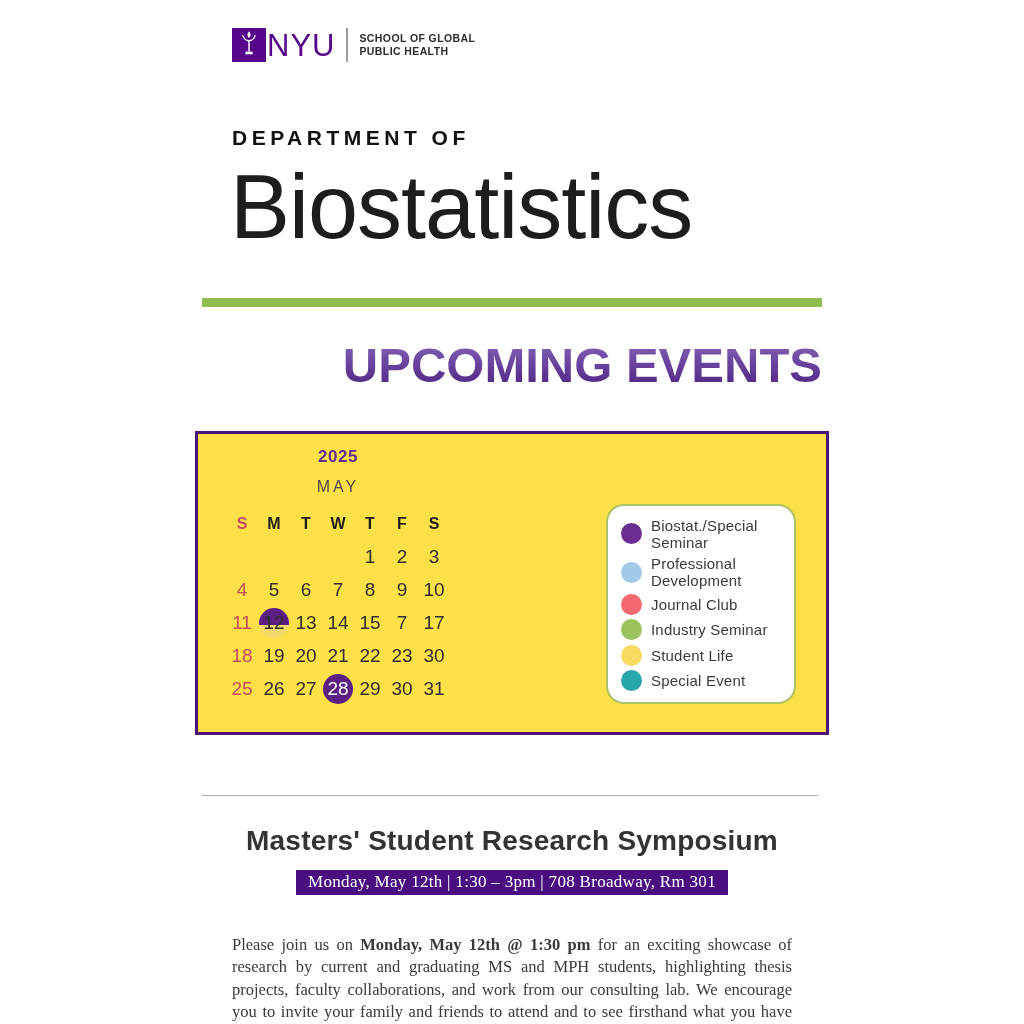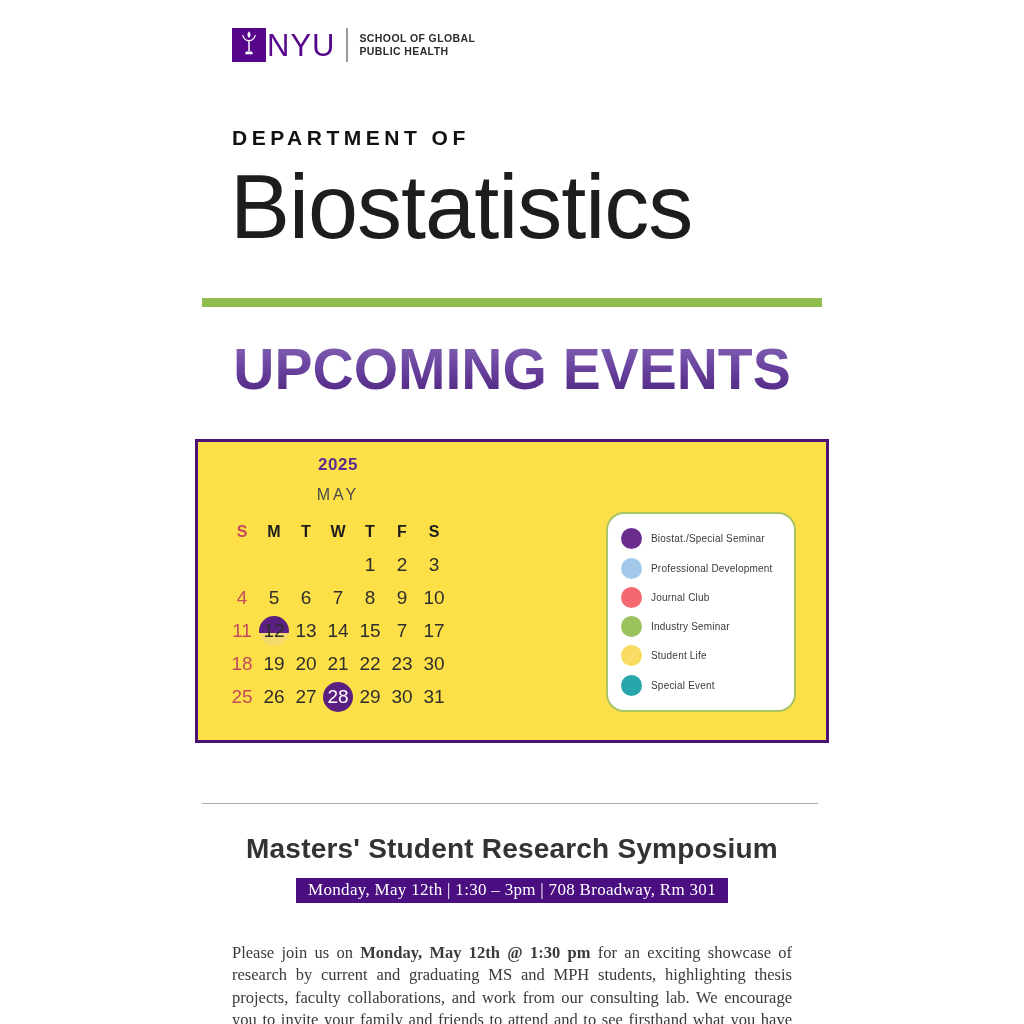--- a/index.html
+++ b/index.html
@@ -12,21 +12,21 @@
   .logo-row { display:flex; align-items:center; padding:28px 0 0 30px; }
   .logo-box { width:34px; height:34px; background:#57068C; display:flex; align-items:center; justify-content:center; flex:0 0 auto; }
   .nyu-word { font-size:31px; font-weight:normal; color:#57068C; letter-spacing:1px; margin-left:1px; line-height:1; }
   .logo-divider { width:2px; height:34px; background:#9a9a9a; margin:0 11px; }
   .school-text { font-size:10.5px; font-weight:bold; color:#2b2b2b; letter-spacing:.4px; line-height:1.25; }
 
   
   .dept-of { margin:64px 0 0 30px; font-size:21px; font-weight:bold; letter-spacing:4.5px; color:#111; }
   .dept-name { margin:12px 0 0 28px; font-size:90px; font-weight:300; color:#1d1d1d; letter-spacing:-1px; line-height:1; }
   .green-bar { margin-top:46px; height:9px; width:620px; }
-  .upcoming { margin-top:34px; text-align:center; font-size:57px; font-weight:bold; letter-spacing:0; color:#5b3396; line-height:1; }
+  .upcoming { margin-top:34px; text-align:right; font-size:49px; font-weight:bold; letter-spacing:0; color:#5b3396; line-height:1; }
   @supports ((-webkit-background-clip:text) or (background-clip:text)) {
     .upcoming { background:linear-gradient(180deg,#8465b5 0%,#6a44a0 45%,#4e2480 100%);
       -webkit-background-clip:text; background-clip:text; color:transparent; -webkit-text-fill-color:transparent; }
   }
 
   
   .panel { position:relative; margin:41px 0 0 -7px; width:634px; height:304px; border:3px solid #1d4ed8; background:#fde047; }
   .cal { padding:13px 0 0 28px; width:252px; }
   .cal-year { width:224px; text-align:center; font-size:17px; font-weight:bold; color:#5C2D91; letter-spacing:.5px; }
   .cal-month { width:224px; text-align:center; font-size:16px; color:#4a4a4a; letter-spacing:3px; margin-top:11px; }
@@ -34,21 +34,21 @@
   .cell { display:flex; align-items:center; justify-content:center; font-size:19px; color:#2e2e2e; }
   .cell.head { font-size:16px; font-weight:bold; color:#1c1c1c; }
   .cell.sun { color:#C44B5E; }
   .marker { width:30px; height:30px; border-radius:50%; display:flex; align-items:center; justify-content:center; font-size:19px; }
 
   
   .legend { position:absolute; top:70px; right:30px; width:190px; height:200px; border:2px solid #A9C464; border-radius:18px;
     display:flex; flex-direction:column; justify-content:space-evenly; padding:6px 4px 6px 13px; background:#fff; }
   .lg-item { display:flex; align-items:center; gap:9px; }
   .lg-dot { width:21px; height:21px; border-radius:50%; flex:0 0 auto; }
-  .lg-label { font-size:10px; color:#3a3a3a; letter-spacing:.2px; }
+  .lg-label { font-size:15px; color:#3a3a3a; letter-spacing:.2px; }
 
   
   .rule { margin-top:60px; border:0; border-top:1px solid #aaaaaa; width:616px; }
   .symp-title { margin-top:29px; text-align:center; font-size:28px; font-weight:bold; color:#333333; letter-spacing:.2px; }
   .banner { display:table; margin:13px auto 0; background:#4a0e80; color:#ffffff; font-family:"Liberation Serif", serif;
     font-weight:normal; font-size:17px; padding:2px 12px 3px; letter-spacing:.3px; }
   .body-copy { margin:39px 30px 0; font-family:"Liberation Serif", serif; font-size:16.5px; line-height:1.36;
     color:#3a3a3a; text-align:justify; }
 </style>
 </head>

